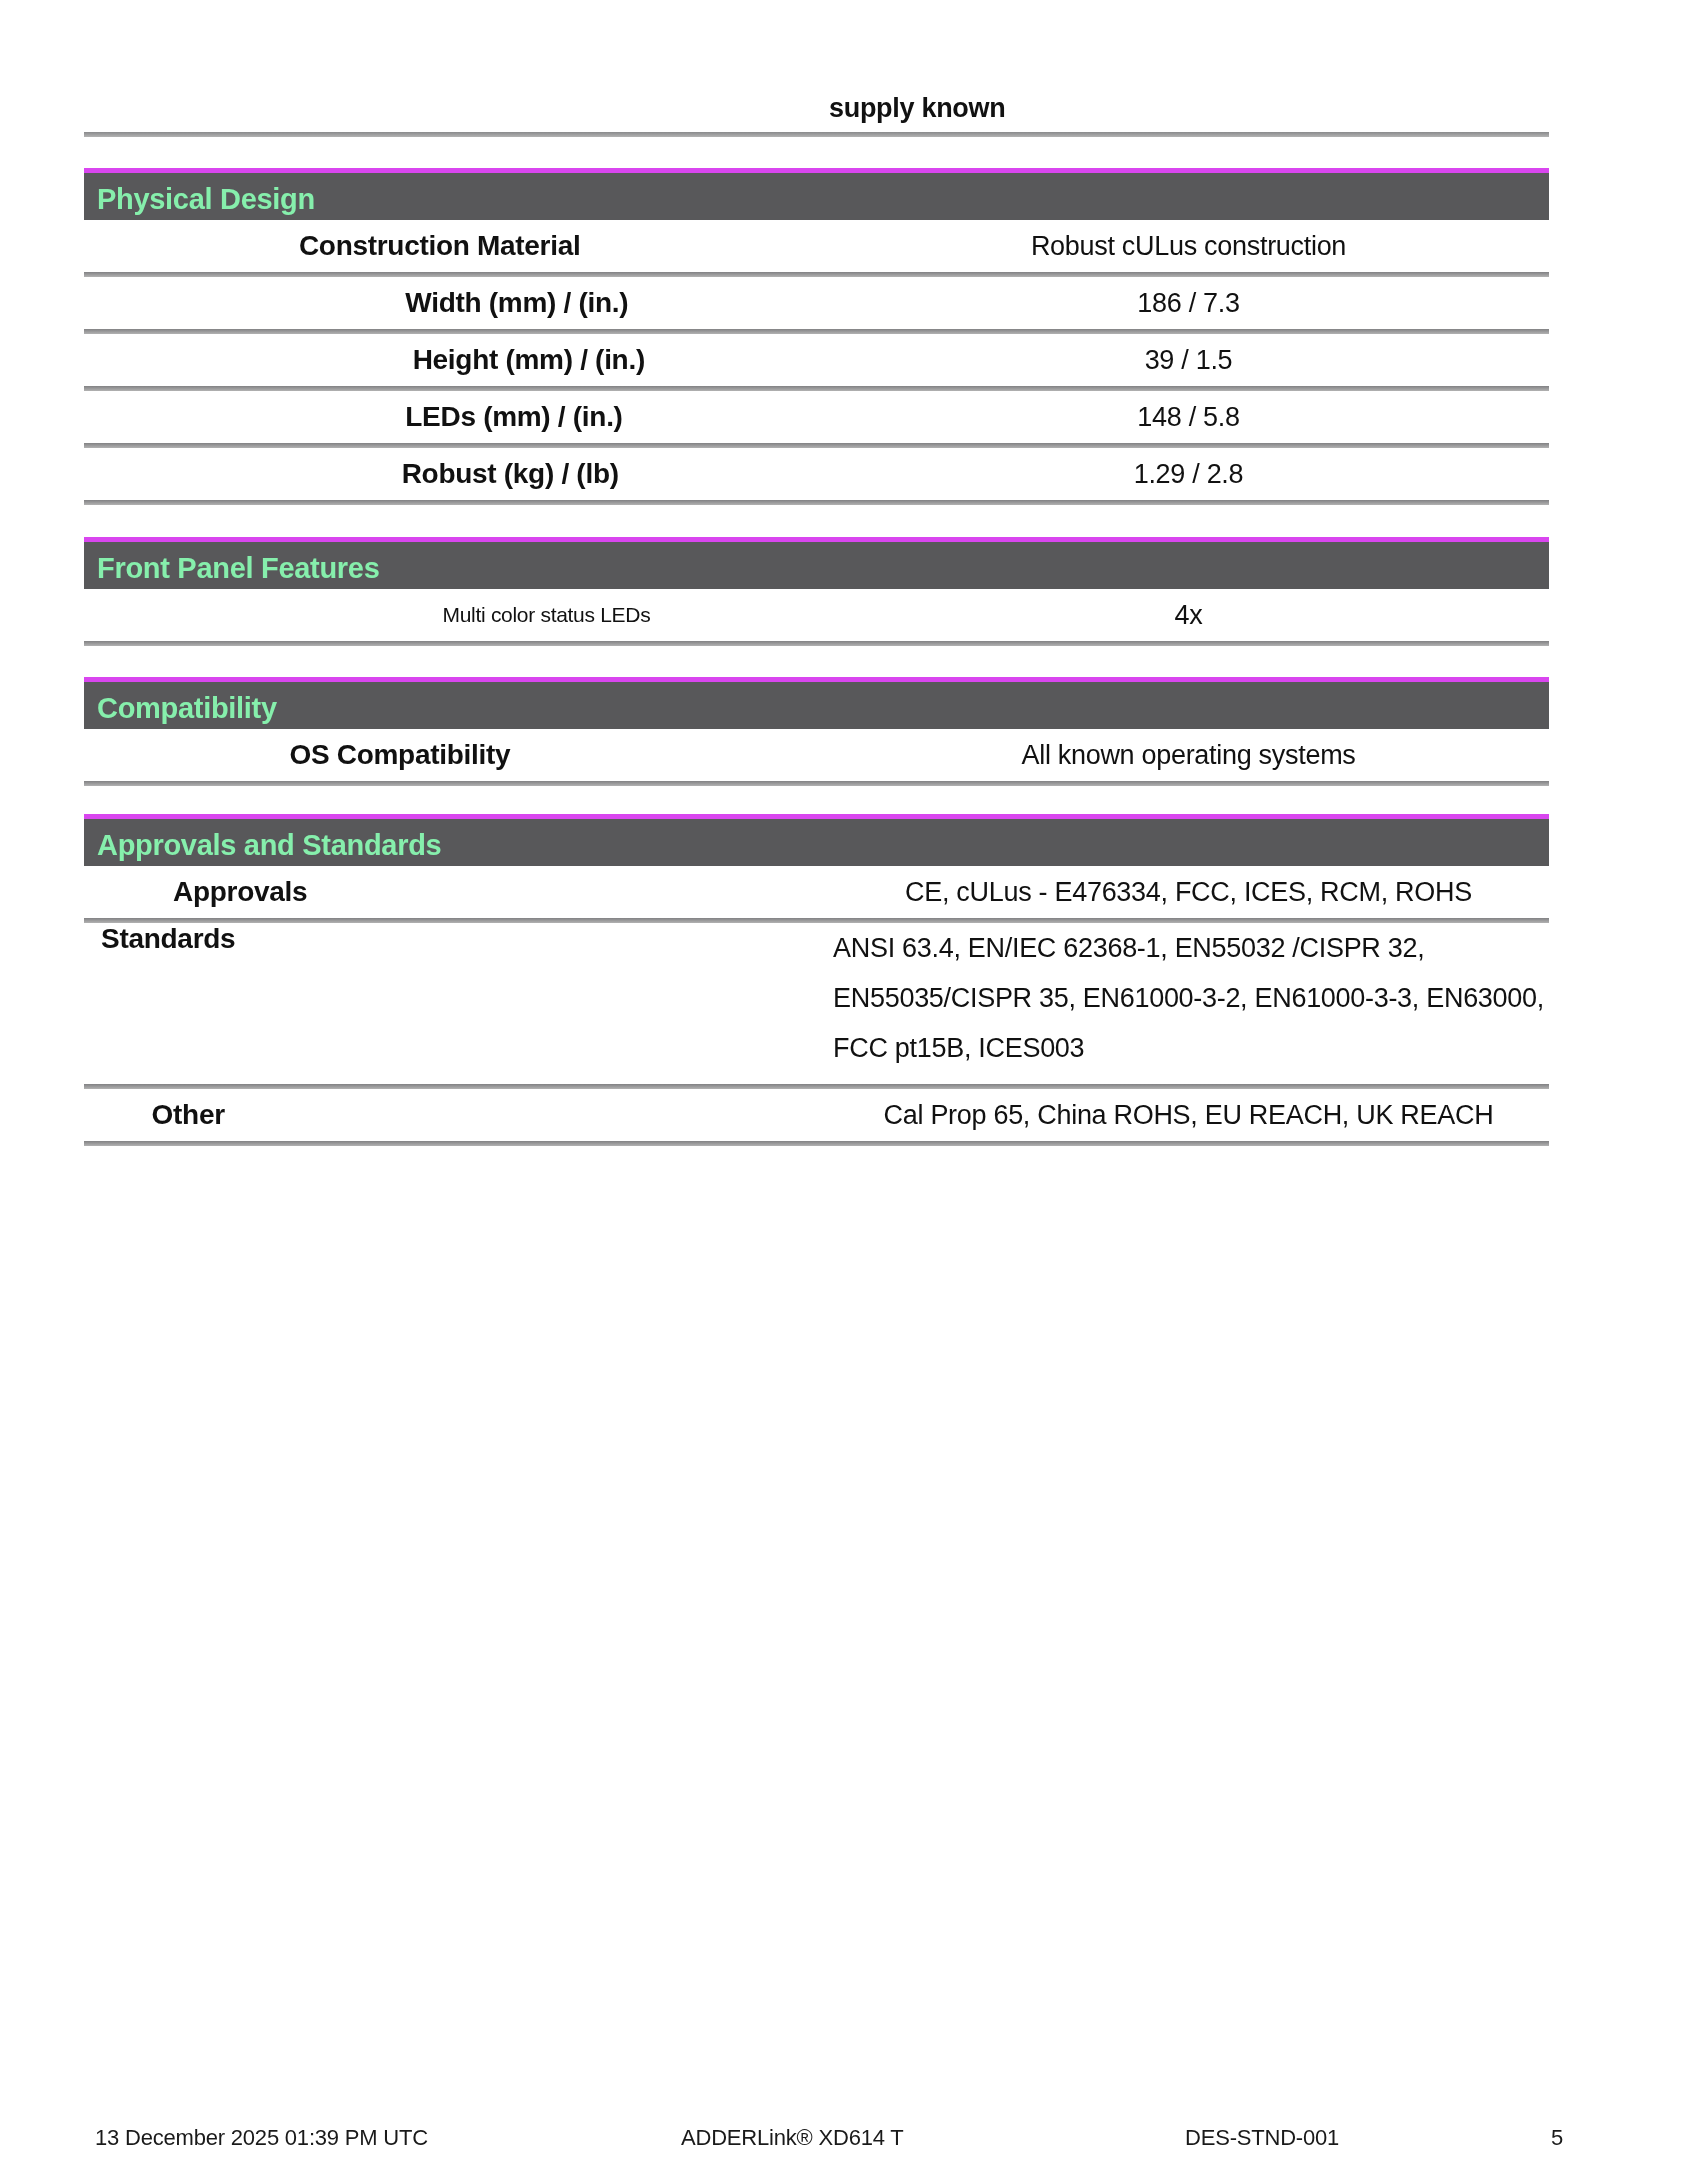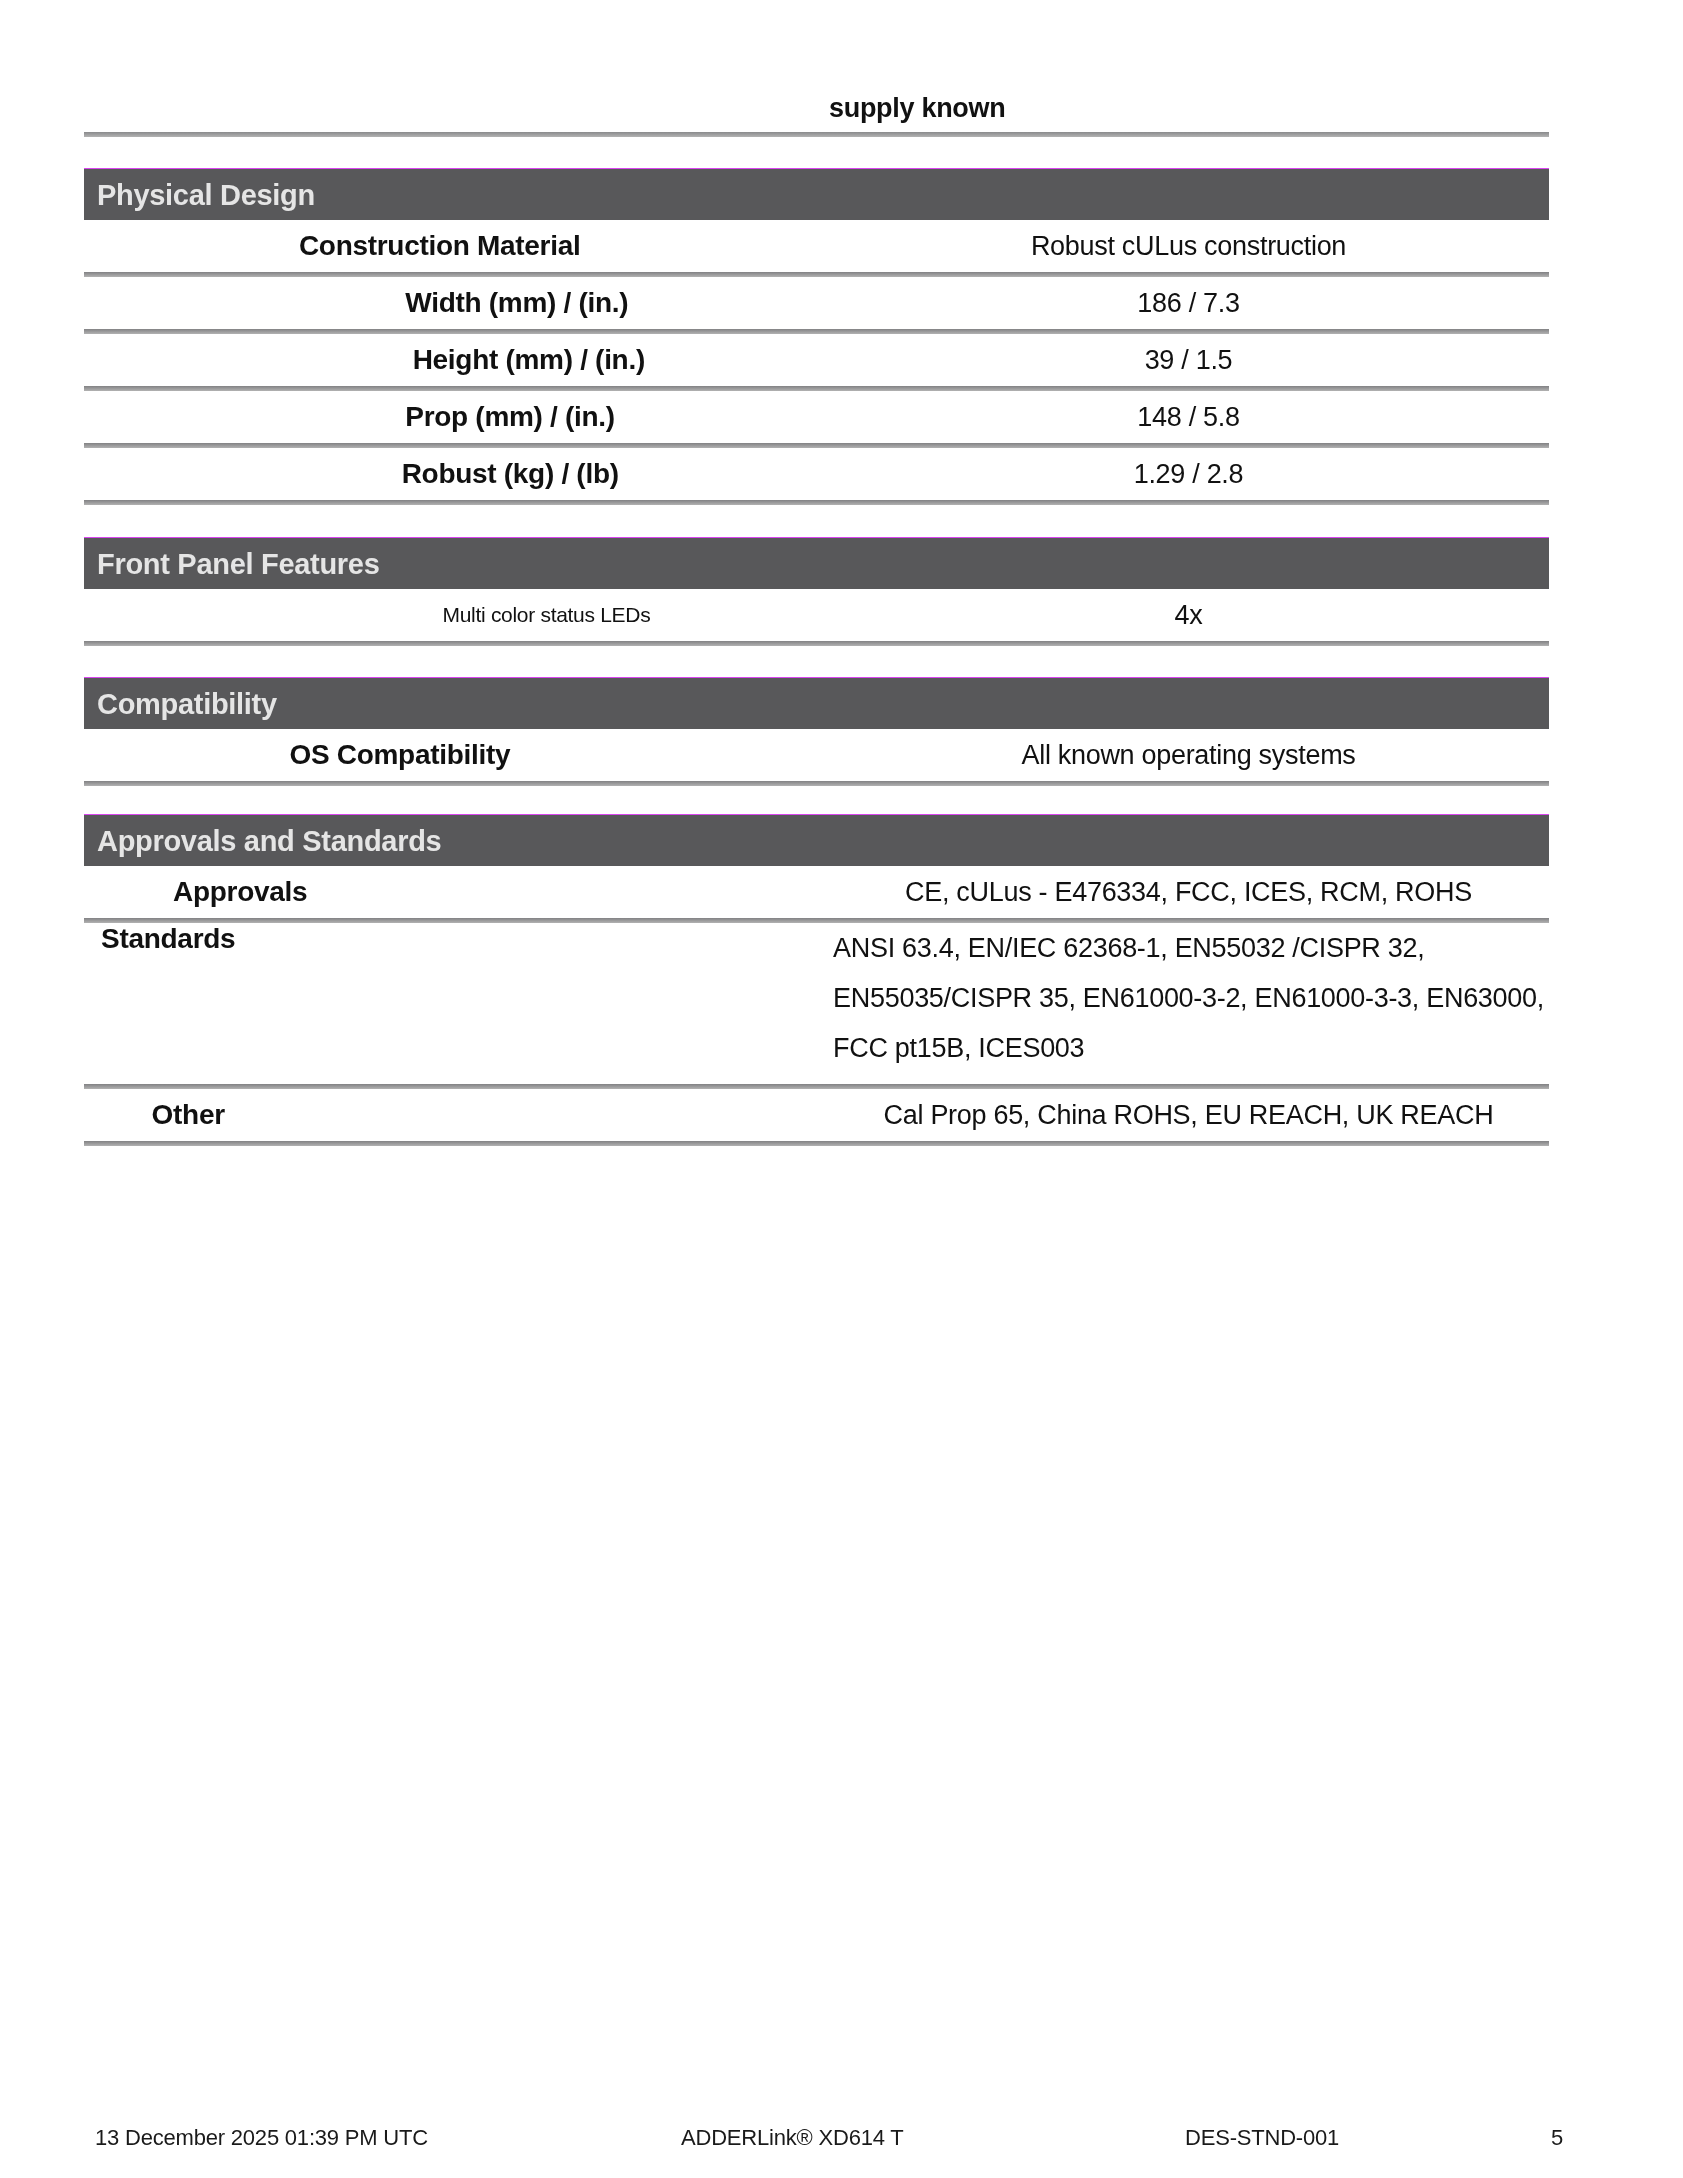--- a/index.html
+++ b/index.html
@@ -37,26 +37,26 @@
   
   .section {
     position: absolute;
     left: 84px;
     width: 1465px;
   }
   .sec-bar {
     height: 52px;
     line-height: 52px;
     background: #58585a;
-    color: #e5e5e5;
+    color: #86efac;
     font-size: 29px;
     font-weight: bold;
     padding-left: 13px;
     box-sizing: border-box;
-    border-top: 1px solid #d946ef;
+    border-top: 5px solid #d946ef;
   }
   .row {
     position: relative;
     display: flex;
     align-items: center;
     min-height: 57px;
     box-sizing: border-box;
     padding-bottom: 5px;
     justify-content: center;
   }
@@ -125,21 +125,21 @@
     </div>
     <div class="row">
       <div class="label">Width (mm) / (in.)</div>
       <div class="value">186 / 7.3</div>
     </div>
     <div class="row">
       <div class="label">Height (mm) / (in.)</div>
       <div class="value">39 / 1.5</div>
     </div>
     <div class="row">
-      <div class="label">Prop (mm) / (in.)</div>
+      <div class="label">LEDs (mm) / (in.)</div>
       <div class="value">148 / 5.8</div>
     </div>
     <div class="row">
       <div class="label">Robust (kg) / (lb)</div>
       <div class="value">1.29 / 2.8</div>
     </div>
   </div>
 
   <div class="section" style="top:537px">
     <div class="sec-bar">Front Panel Features</div>

